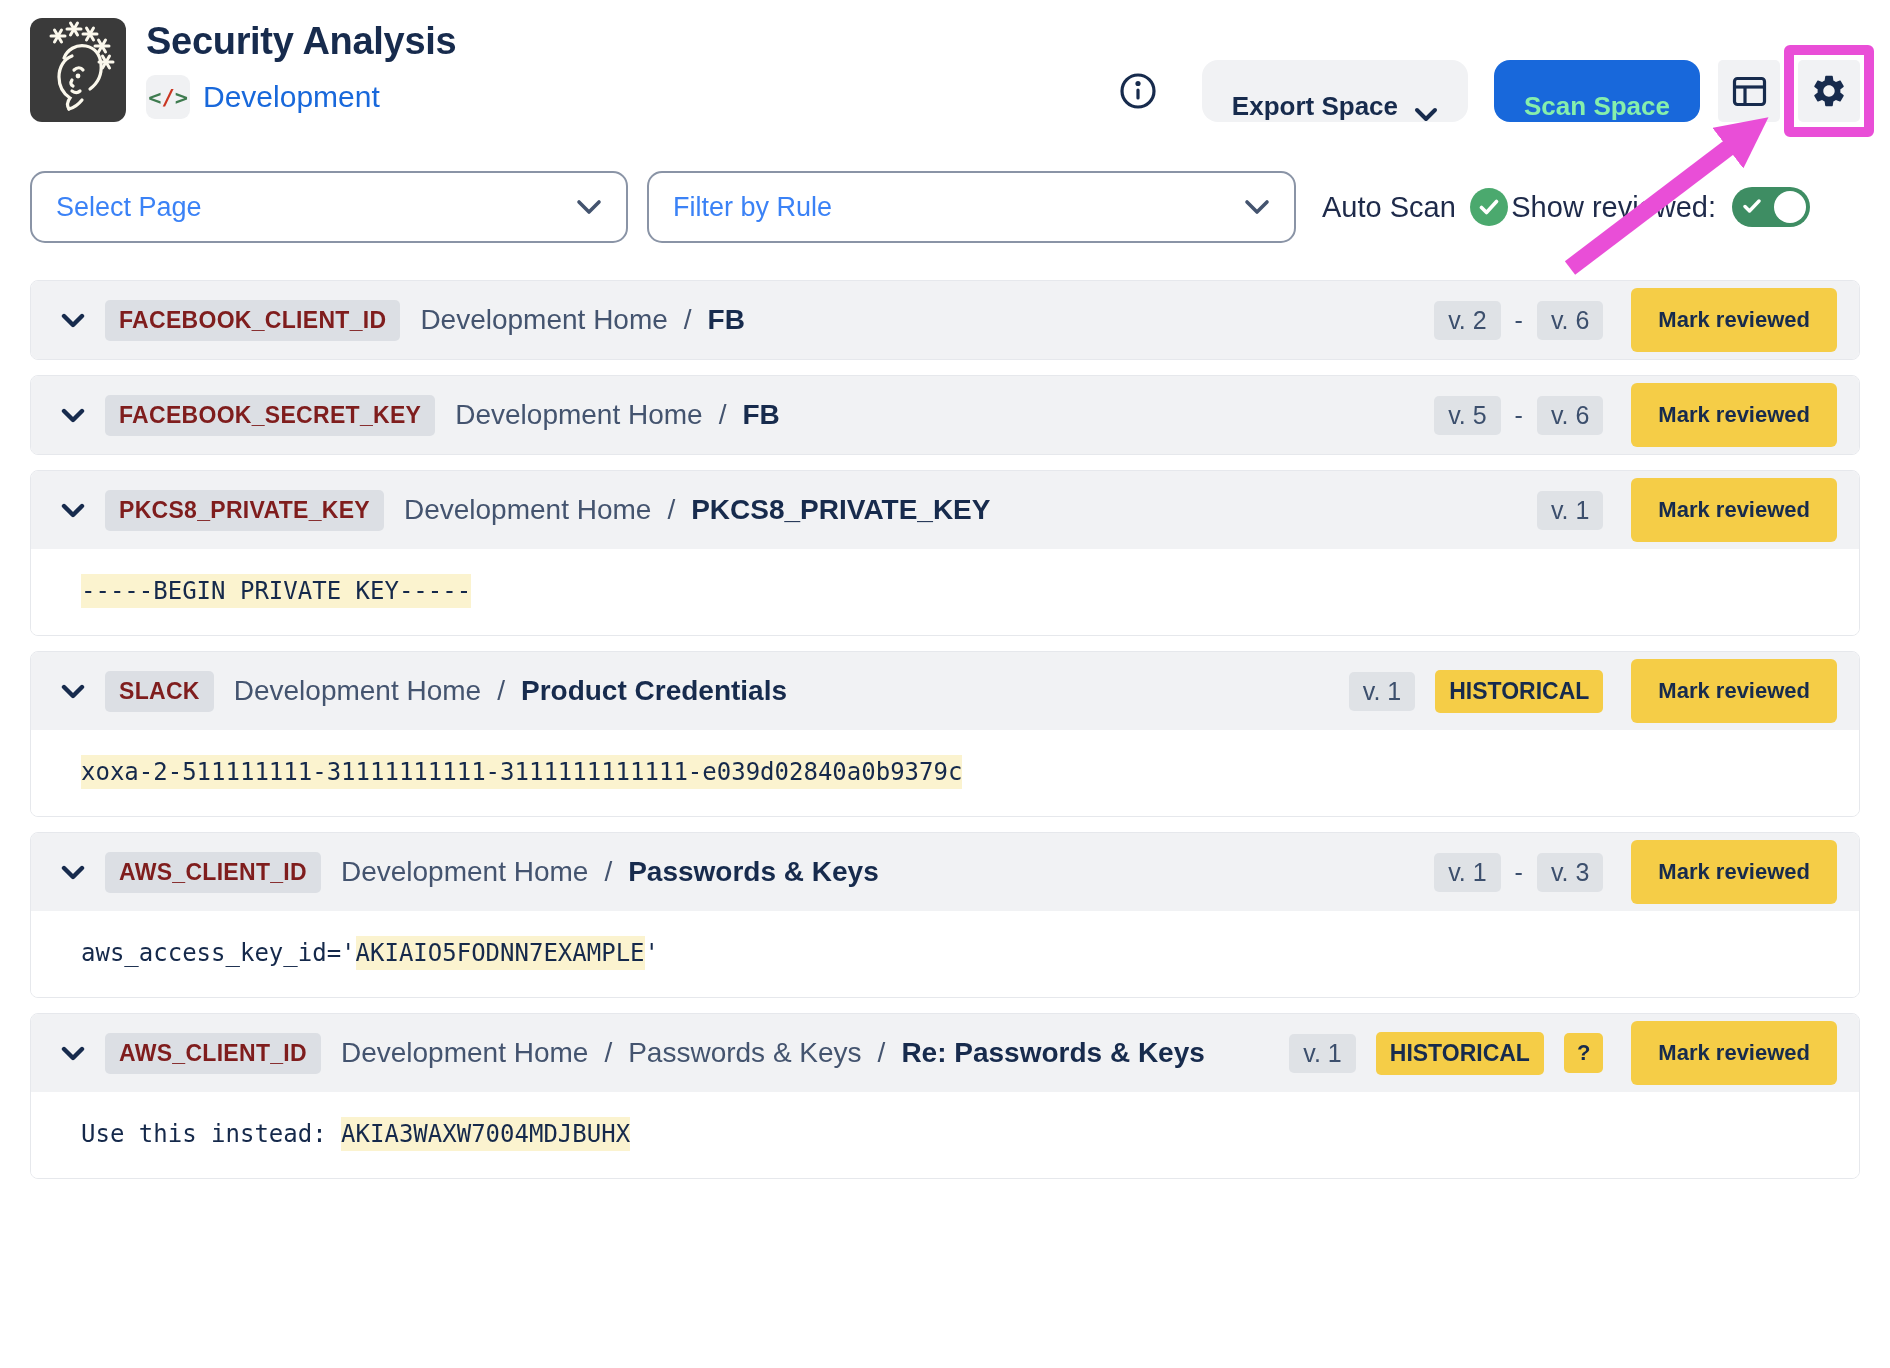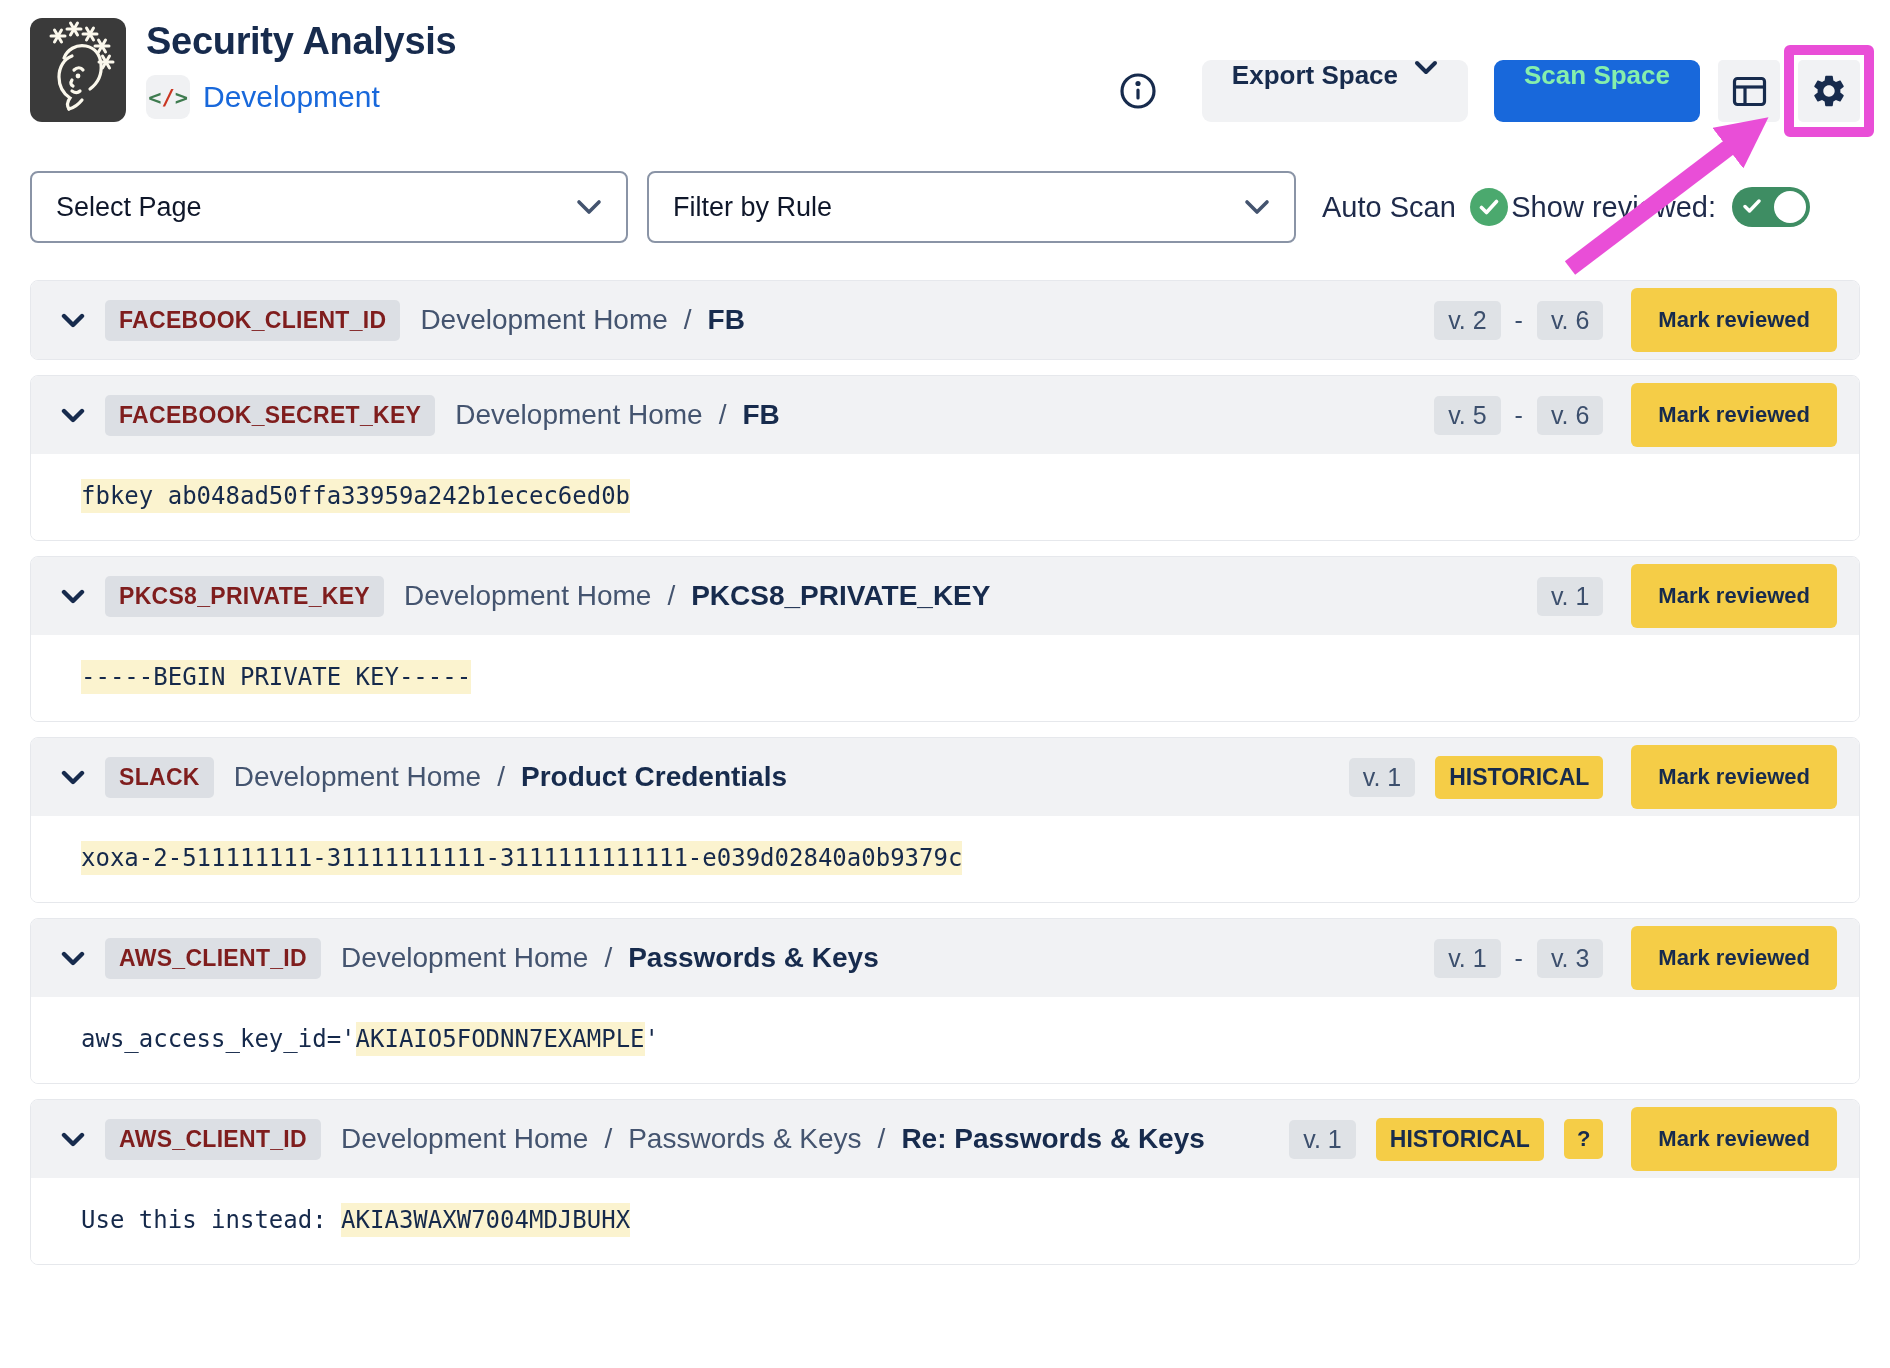--- a/index.html
+++ b/index.html
@@ -17,39 +17,39 @@
   .brand-text h1 { margin: 2px 0 0; font-size: 38px; font-weight: 700; color: #172B4D; letter-spacing: -0.3px; }
   .space-row { display: flex; align-items: center; gap: 13px; margin-top: 12px; }
   .code-badge { width: 44px; height: 44px; border-radius: 9px; background: #F0F1F3;
     display: flex; align-items: center; justify-content: center;
     font-family: "DejaVu Sans Mono", monospace; font-size: 22px; font-weight: 700; }
   .code-badge .g { color: #3E7B4F; } .code-badge .r { color: #CA3521; }
   .space-link { font-size: 30px; color: #1868DB; text-decoration: none; cursor: pointer; }
 
   .top-actions { display: flex; align-items: center; gap: 18px; margin-top: 42px; }
   .info-wrap { display: flex; margin-right: 26px; cursor: pointer; }
-  .btn { height: 62px; border: none; border-radius: 9px; font-family: inherit; font-size: 26px;
-         font-weight: 600; display: flex; align-items: flex-start; gap: 16px; padding: 0 30px; cursor: pointer; }
+  .btn { height: 62px; border: none; border-radius: 16px; font-family: inherit; font-size: 26px;
+         font-weight: 600; display: flex; align-items: flex-end; gap: 16px; padding: 0 30px; cursor: pointer; }
   .btn-gray { background: #F1F2F4; color: #172B4D; }
   .btn-blue { background: #1868DB; color: #86efac; margin-left: 8px; }
   .icon-btn { width: 62px; height: 62px; flex: none; border: none; border-radius: 5px; background: #F1F2F4;
               display: flex; align-items: center; justify-content: center; cursor: pointer; }
 
   
   .gear-wrap { position: relative; display: inline-flex; }
   .anno-box { position: absolute; left: -14px; top: -15px; right: -14px; bottom: -15px;
               border: 10px solid #E94ED7; border-radius: 6px; pointer-events: none; z-index: 30; }
   .anno-arrow { position: absolute; left: -248px; top: 58px; width: 250px; height: 190px;
                 overflow: visible; pointer-events: none; z-index: 30; }
 
   
   .filters { display: flex; align-items: center; margin-top: 49px; }
-  .select { width: 598px; height: 72px; border: 2px solid #8A94A6; border-radius: 8px; background: #fff;
+  .select { width: 598px; height: 72px; border: 2px solid #8A94A6; border-radius: 15px; background: #fff;
             display: flex; align-items: center; justify-content: space-between; padding: 0 24px;
-            font-size: 27px; color: #0f172a; cursor: pointer; }
+            font-size: 27px; color: #3b82f6; cursor: pointer; }
   .select + .select { margin-left: 19px; width: 649px; }
   .auto-scan { display: flex; align-items: center; gap: 14px; margin-left: 26px; font-size: 29px; color: #1E2A4A; }
   .check-circle { width: 38px; height: 38px; border-radius: 50%; background: #4BA96E;
                   display: flex; align-items: center; justify-content: center; }
   .show-reviewed { display: flex; align-items: center; gap: 16px; margin-left: auto; margin-right: 50px;
                    font-size: 29px; color: #1E2A4A; }
   .toggle { width: 78px; height: 40px; border-radius: 20px; background: #3E8D63; position: relative;
             flex: none; cursor: pointer; }
   .toggle .knob { position: absolute; top: 4px; right: 4px; width: 32px; height: 32px; border-radius: 50%; background: #fff; }
   .toggle svg { position: absolute; left: 11px; top: 12px; }
@@ -244,23 +244,20 @@
           </span>
       <span class="spacer"></span>
       <span class="versions">
             <span class="v-badge">v. 5</span>
             <span class="v-dash">-</span>
             <span class="v-badge">v. 6</span>
           </span>
 
       <button class="review-btn">Mark reviewed</button>
     </div>
-    <div class="card-body">
-      <code class="code"><span class="hl">fbkey ab048ad50ffa33959a242b1ecec6ed0b</span></code>
-    </div>
   </section>
 
   <section class="card">
     <div class="card-head">
       <span class="chev">
         <svg width="24" height="15" viewBox="0 0 24 15" fill="none">
           <path d="M3 3l9 9 9-9" stroke="#172B4D" stroke-width="4.4" stroke-linecap="round" stroke-linejoin="round"></path>
         </svg>
       </span>
       <span class="rule-badge">PKCS8_PRIVATE_KEY</span>

